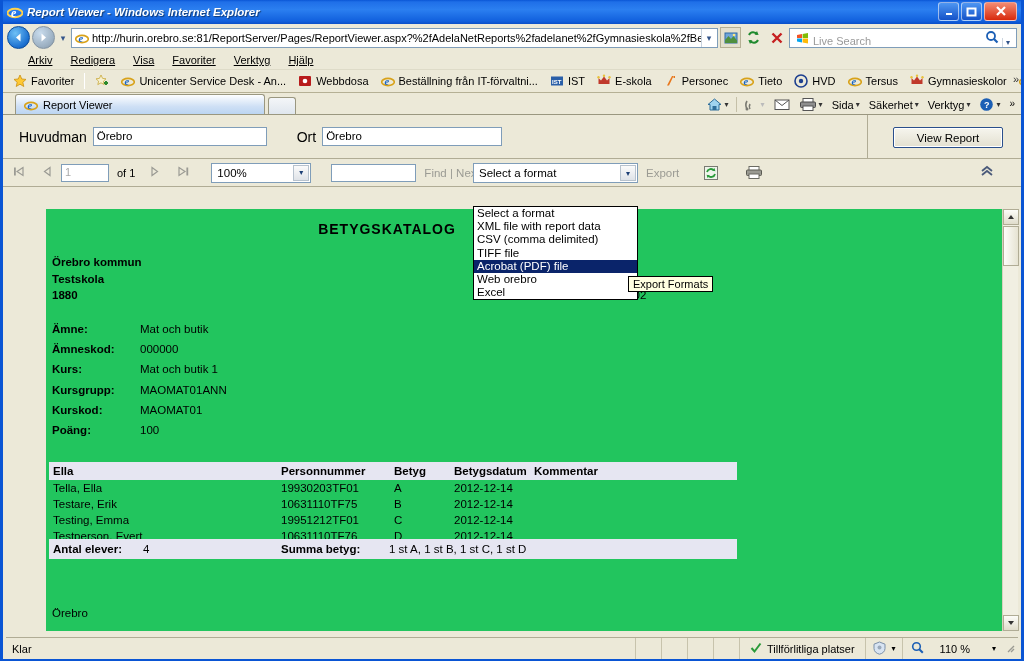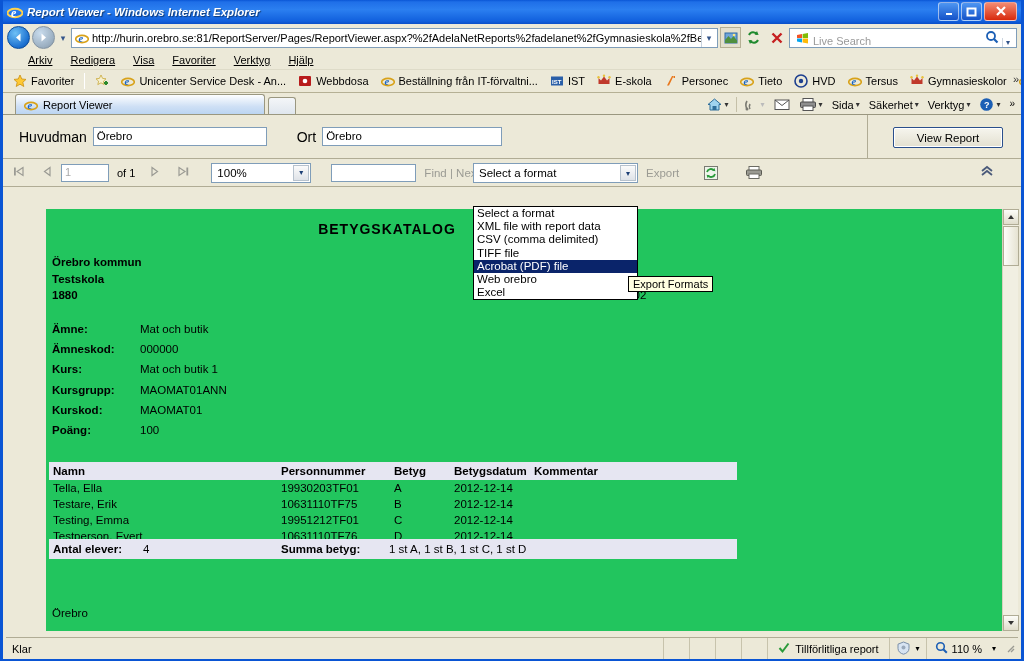--- a/index.html
+++ b/index.html
@@ -242,21 +242,21 @@
   
   .statusbar {
     position:absolute; left:3px; right:3px; bottom:0; height:22px;
     background:#ece9d8; border-top:1px solid #b0ac95;
     display:flex; align-items:center; font-size:11px;
   }
   .st-cell { border-right:1px solid #c7c3ac; height:100%; display:flex; align-items:center; padding:0 6px;}
   .st-main { flex:1; border-right:1px solid #c7c3ac; padding-left:6px; height:100%; display:flex; align-items:center;}
   .st-blank { width:26px; }
   .st-zone { display:flex; align-items:center; gap:5px; padding:0 10px; height:100%; border-right:1px solid #c7c3ac;}
-  .st-zoom { display:flex; align-items:center; gap:4px; padding:0 8px; height:100%;}
+  .st-zoom { display:flex; align-items:center; gap:16px; padding:0 8px; height:100%;}
   .grip { width:14px; }
 </style>
 </head>
 <body>
 
 <div class="window">
 
   <div class="titlebar">
     <span class="ie-logo">
       <svg width="16" height="16" viewBox="0 0 16 16">
@@ -665,21 +665,21 @@
             <span>MAOMAT01</span>
           </div>
         <div class="row">
             <span class="ml">Poäng:</span>
             <span>100</span>
           </div>
       </div>
 
       <div class="tbl">
         <div class="hdr">
-          <span class="c1">Namn</span>
+          <span class="c1">Ella</span>
           <span class="c2">Personnummer</span>
           <span class="c3">Betyg</span>
           <span class="c4">Betygsdatum</span>
           <span class="c5">Kommentar</span>
         </div>
         <div class="r">
           <span class="c1">Tella, Ella</span>
           <span class="c2">19930203TF01</span>
           <span class="c3">A</span>
           <span class="c4">2012-12-14</span>
@@ -750,21 +750,21 @@
     <div class="st-cell st-blank"></div>
     <div class="st-cell st-blank"></div>
     <div class="st-cell st-blank"></div>
     <div class="st-cell st-blank"></div>
     <div class="st-zone">
       <span>
         <svg width="12" height="12" viewBox="0 0 12 12">
             <path d="M1.5 6 L4.5 9.5 L10.5 1.5" fill="none" stroke="#2a9a3a" stroke-width="2"></path>
           </svg>
       </span>
-      <span>Tillförlitliga report</span>
+      <span>Tillförlitliga platser</span>
     </div>
     <div class="st-zone" style="padding:0 6px;">
       <span>
         <svg width="15" height="14" viewBox="0 0 15 14">
           <path d="M7.5 1 L13 3.2 L13 7.5 C13 10.5 10.5 12.5 7.5 13.2 C4.5 12.5 2 10.5 2 7.5 L2 3.2 Z" fill="#d8e4f2" stroke="#7a8fa8"></path>
           <circle cx="7.5" cy="6.5" r="2" fill="#9aa9bb"></circle>
         </svg>
       </span>
       <span class="car" style="font-size:8px;">▾</span>
     </div>

